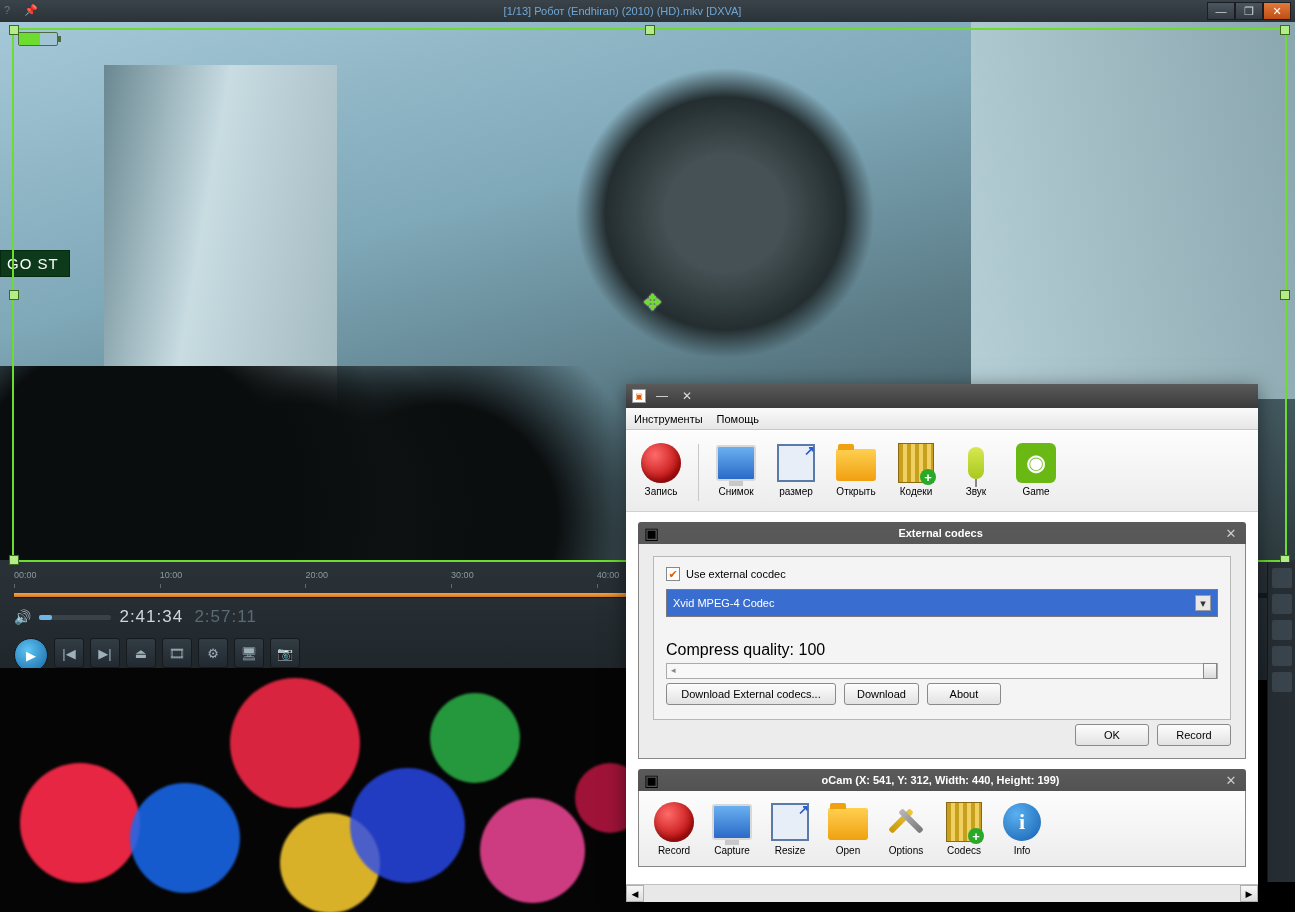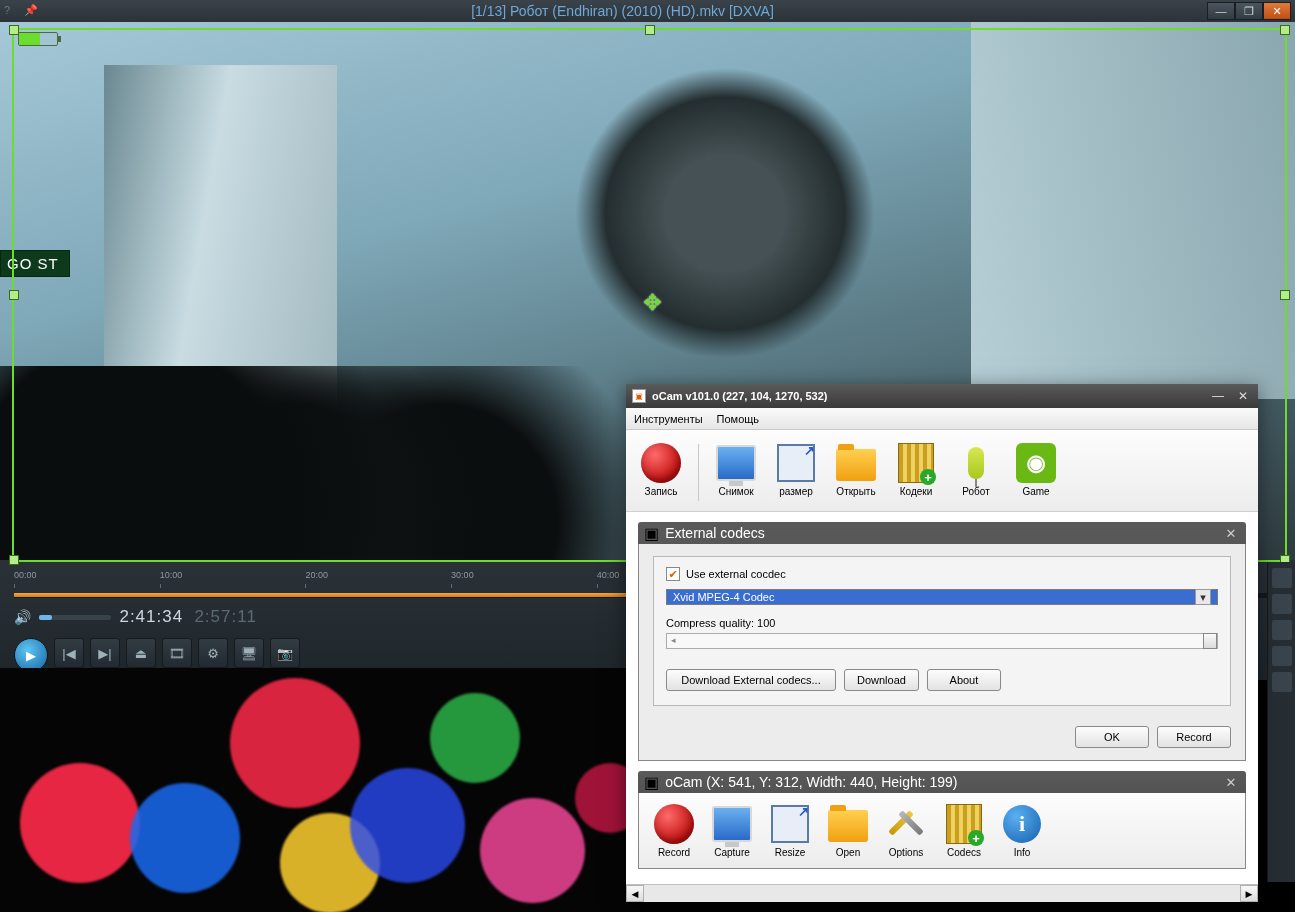--- a/index.html
+++ b/index.html
@@ -3,21 +3,21 @@
 <meta charset="utf-8">
 <style>
 * { margin: 0; padding: 0; box-sizing: border-box; font-family: Tahoma, Arial, sans-serif; }
 body { width: 1295px; height: 912px; background: #000; overflow: hidden; position: relative; }
 
 
 .player-window { position: absolute; top: 0; left: 0; width: 1295px; height: 674px; background: linear-gradient(#2a3238, #1f262a); }
 .player-titlebar { height: 22px; background: linear-gradient(#3a434a, #2b3338); display: flex; align-items: center; color: #6fa8d6; font-size: 11px; padding: 0 4px; }
 .titlebar-left { display: flex; gap: 6px; }
 .titlebar-icon { width: 14px; height: 14px; color: #6a7a85; }
-.titlebar-title { flex: 1; text-align: center; font-size: 14px; }
+.titlebar-title { flex: 1; text-align: center; font-size: 11px; }
 .wincontrols { display: flex; gap: 0; }
 .wincontrol { width: 28px; height: 18px; display: flex; align-items: center; justify-content: center; font-size: 11px; border: 1px solid #1a1e22; background: linear-gradient(#4a555e, #333b41); color: #cfd8dd; }
 .wincontrol.close { background: linear-gradient(#e07a3a, #c04e12); color: #fff; }
 
 .video-area { position: relative; height: 538px; background: linear-gradient(165deg,#a5c8d8 0%, #7fa8b8 35%, #5c7d88 60%, #2d3a3e 100%); text-align: right; }
 .video-content { position:absolute; inset:0; }
 
 .capture-rect { position: absolute; left: 12px; top: 6px; right: 8px; bottom: -2px; border: 2px solid #6cdd2e; pointer-events: none; }
 .handle { position: absolute; width: 10px; height: 10px; background: #b4ec8a; border: 1px solid #3a6b1a; }
 .h-tl { top: -5px; left: -5px; } .h-tr { top: -5px; right: -5px; }
@@ -63,31 +63,31 @@
 .owin-menu { height:22px; background:linear-gradient(#fafafa,#e6e6e6); display:flex; align-items:center; padding:0 8px; gap:14px; font-size:11px; border-bottom:1px solid #c8c8c8; }
 .owin-toolbar { height:82px; background:linear-gradient(#fdfdfd,#ececec); display:flex; padding:10px 8px 6px; gap:6px; border-bottom:1px solid #d0d0d0; }
 .tbtn { display:flex; flex-direction:column; align-items:center; gap:2px; padding:2px 6px; font-size:10px; border-radius:3px; min-width:54px; }
 .tbtn-icon { width:42px; height:42px; display:flex; align-items:center; justify-content:center; }
 .tbtn-sep { width:1px; background:#c8c8c8; margin:4px 4px; }
 .ocam-body { background:#fff; padding:10px 12px; }
 
 
 .panel { background:linear-gradient(#5a5a5a,#3a3a3a); border-radius:3px 3px 0 0; margin-bottom:10px; }
 .panel-title { height:22px; display:flex; align-items:center; padding:0 6px; gap:6px; }
-.panel-title .txt { color:#fff; font-size:14px; font-weight:normal; flex:1; }
+.panel-title .txt { color:#fff; font-size:11px; font-weight:bold; flex:1;text-align:center; }
 .panel-title .close { color:#ccc; width:18px; text-align:center; font-size:13px;}
 .panel-body { background:#ececec; padding:12px 14px; border:1px solid #888; border-top:none; }
 .fieldset { border:1px solid #b8b8b8; background:#f4f4f4; padding:10px 12px 14px; }
 .chk-row { display:flex; align-items:center; gap:6px; font-size:11px; margin-bottom:8px; }
 .chk { width:14px; height:14px; border:1px solid #888; background:#fff; display:inline-flex; align-items:center; justify-content:center; color:#e05a00; font-size:11px; }
-.combo { height:16px; background:#3a6dd0; color:#fff; border:1px solid #7a7a7a; font-size:11px; padding:2px 6px; display:flex; align-items:center; }
+.combo { height:28px; background:#3a6dd0; color:#fff; border:1px solid #7a7a7a; font-size:11px; padding:2px 6px; display:flex; align-items:center; }
 .combo .arrow { margin-left:auto; background:#e8e8e8; color:#333; width:16px; height:16px; display:flex; align-items:center; justify-content:center; border:1px solid #999; }
 .slider-bar { height:16px; border:1px solid #aaa; background:#f8f8f8; position:relative; margin-top:4px; }
 .slider-bar .thumb { position:absolute; right:0; top:-1px; width:14px; height:16px; background:linear-gradient(#fafafa,#dadada); border:1px solid #888; }
-.dlg-btns { display:flex; gap:8px; margin-top:20px; justify-content:flex-start; }
+.dlg-btns { display:flex; gap:8px; margin-top:4px; justify-content:flex-start; }
 .dlg-btns.right { justify-content:flex-end; }
 .btn { min-width:74px; height:22px; background:linear-gradient(#fdfdfd,#e2e2e2); border:1px solid #8a8a8a; border-radius:3px; font-size:11px; display:flex; align-items:center; justify-content:center; padding:0 12px; }
 
 .panel2-toolbar { background:linear-gradient(#fdfdfd,#ececec); padding:8px; display:flex; gap:4px; border:1px solid #888; border-top:none;}
 
 .dropdown-menu { position:absolute; right:28px; bottom:12px; width:290px; background:#f4f4f4; border:1px solid #9a9a9a; box-shadow:2px 2px 6px rgba(0,0,0,0.3); z-index:10; }
 .dropdown-menu div { padding:4px 12px; font-size:11px; }
 .scroll-h { position:absolute; bottom:0; left:0; right:0; height:18px; background:#e8e8e8; border-top:1px solid #c0c0c0; display:flex; }
 .scroll-h .arr { width:18px; display:flex; align-items:center; justify-content:center; background:linear-gradient(#f8f8f8,#dcdcdc); border:1px solid #b0b0b0; font-size:9px; }
 .scroll-h .track { flex:1; }
@@ -204,21 +204,20 @@
     <div></div>
     <div></div>
     <div></div>
     <div></div>
   </div>
 
 <div class="ocam-stack">
 
   <div class="owin-title">
     <span class="ico">▣</span>
-    <span class="txt">oCam v101.0 (227, 104, 1270, 532)</span>
     <span class="wc">—</span>
     <span class="wc">✕</span>
   </div>
   <div class="owin-menu">
     <span>Инструменты</span>
     <span>Помощь</span>
   </div>
   <div class="owin-toolbar">
     <div class="tbtn">
         <div class="tbtn-icon">
@@ -248,21 +247,21 @@
     <div class="tbtn">
         <div class="tbtn-icon">
           <div class="ic-codecs"></div>
         </div>
         <span>Кодеки</span>
       </div>
     <div class="tbtn">
         <div class="tbtn-icon">
           <div class="ic-mic"></div>
         </div>
-        <span>Робот</span>
+        <span>Звук</span>
       </div>
     <div class="tbtn">
         <div class="tbtn-icon">
           <div class="ic-game">◉</div>
         </div>
         <span>Game</span>
       </div>
   </div>
 
   <div class="ocam-body">
@@ -276,21 +275,21 @@
       <div class="panel-body">
         <div class="fieldset">
           <div class="chk-row">
             <span class="chk">✔</span>
             <span>Use external cocdec</span>
           </div>
           <div class="combo">
             <span>Xvid MPEG-4 Codec</span>
             <span class="arrow">▾</span>
           </div>
-          <div style="font-size:11px;margin-top:12px;">Compress quality: 100</div>
+          <div style="font-size:16px;margin-top:24px;">Compress quality: 100</div>
           <div class="slider-bar">
               <span style="position:absolute;left:4px;top:1px;font-size:9px;color:#888">◂</span>
               <div class="thumb"></div>
             </div>
           <div class="dlg-btns">
             <div class="btn" style="min-width:170px">Download External codecs...</div>
             <div class="btn">Download</div>
             <div class="btn">About</div>
           </div>
         </div>

